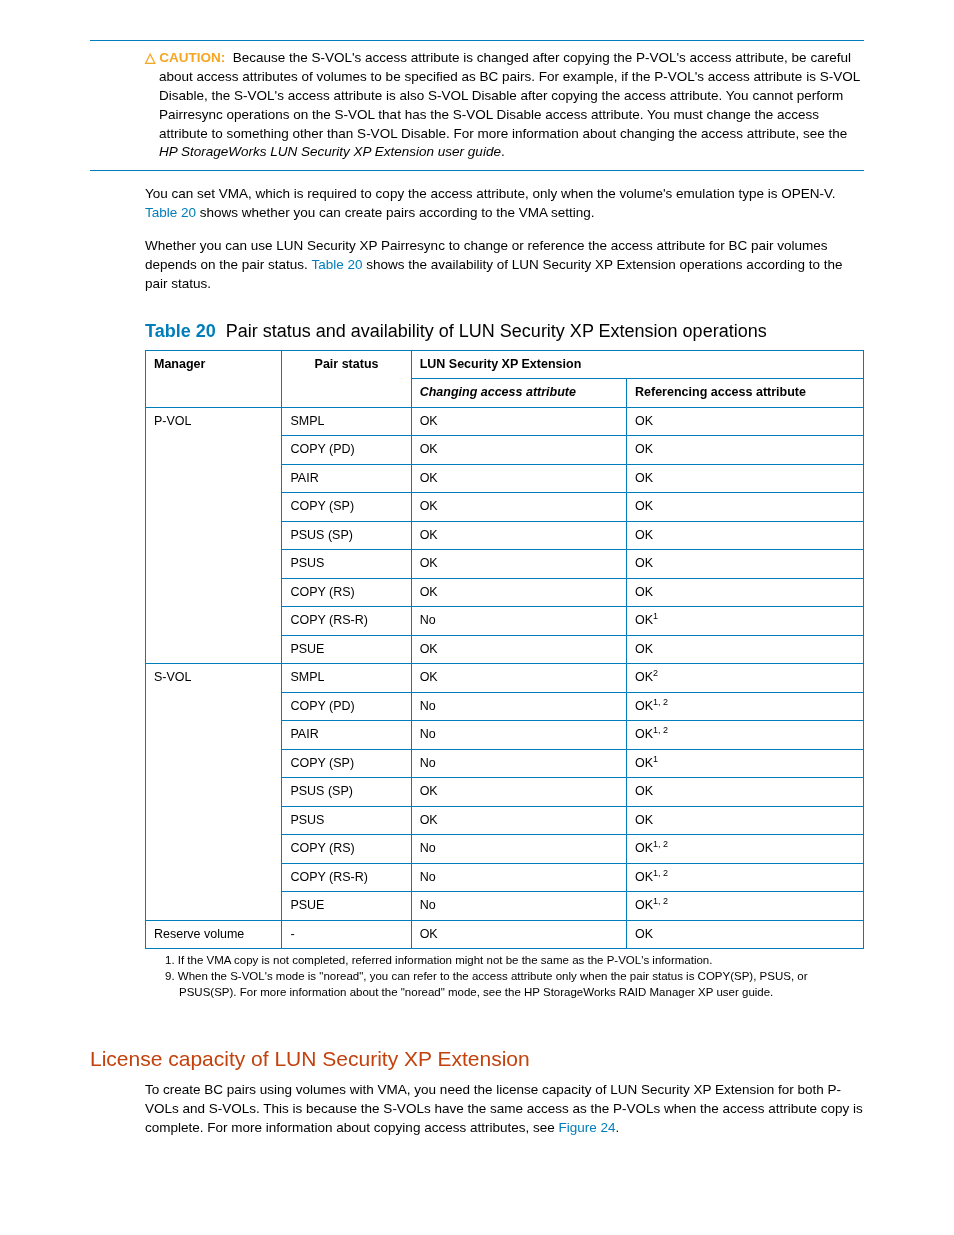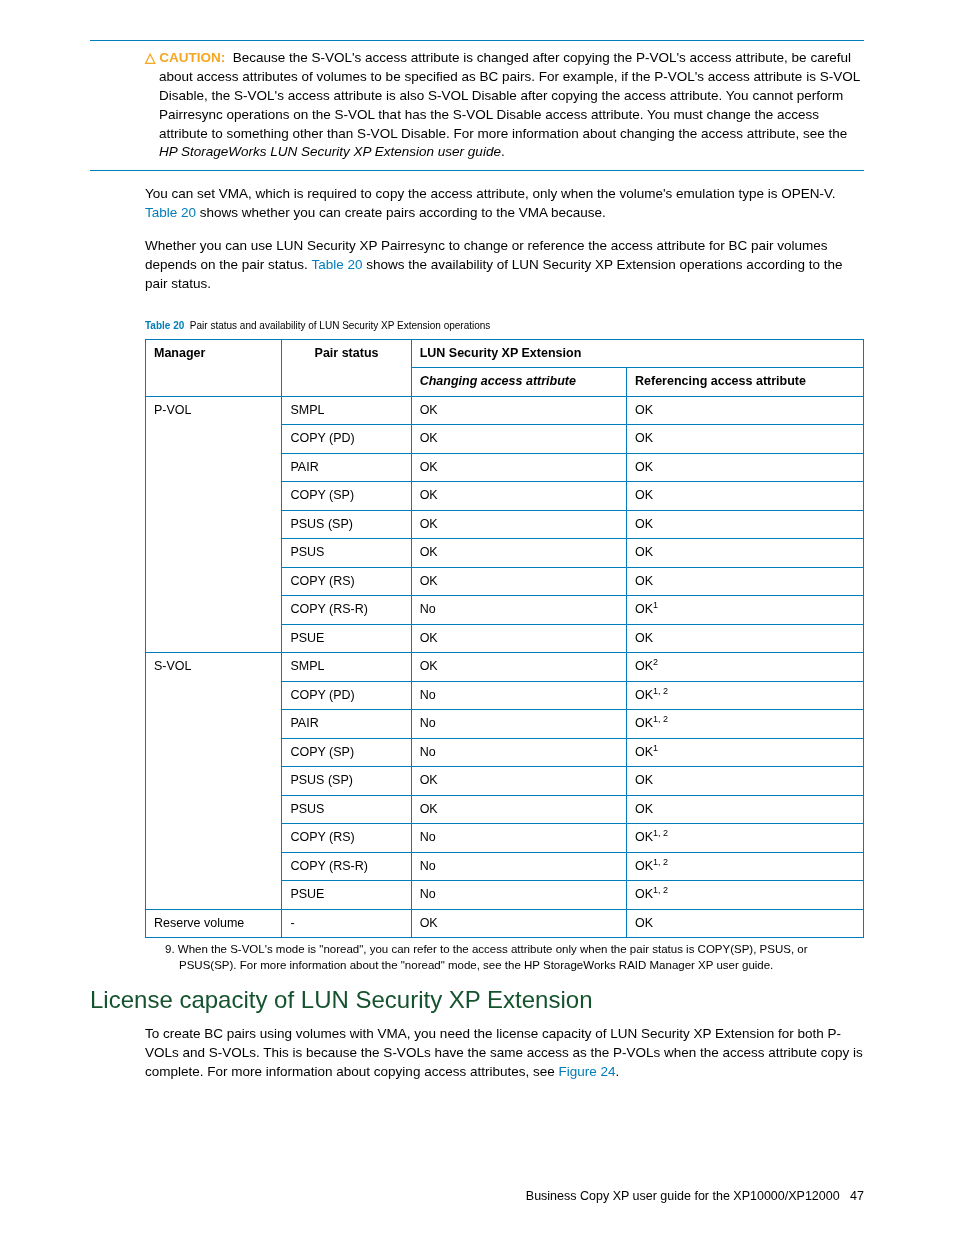--- a/index.html
+++ b/index.html
@@ -40,21 +40,21 @@
   .caution-text {
     color: #000;
   }
   .italic { font-style: italic; }
   .para {
     margin: 14px 0 14px 55px;
   }
   .link { color: #007dba; }
   .table-caption {
     margin: 25px 0 6px 55px;
-    font-size: 10px;
+    font-size: 18px;
   }
   .table-caption .tbl-label {
     color: #007dba;
     font-weight: bold;
   }
   table.data {
     border-collapse: collapse;
     width: 100%;
     margin: 0 0 4px 55px;
     box-sizing: border-box;
@@ -76,24 +76,24 @@
   .footnotes {
     margin: 4px 0 0 75px;
     font-size: 11.5px;
     line-height: 1.35;
   }
   .footnotes .fn {
     text-indent: -14px;
     padding-left: 14px;
   }
   h2.section {
-    color: #14532d;
+    color: #c2410c;
     font-weight: normal;
-    font-size: 24px;
-    margin: 10px 0 8px 0;
+    font-size: 21px;
+    margin: 44px 0 8px 0;
   }
   .footer {
     position: absolute;
     bottom: 30px;
     right: 90px;
     font-size: 12.5px;
   }
 </style>
 </head>
 <body>
@@ -105,21 +105,21 @@
   <div class="caution-block">
     <div class="first-line">
       <span class="caution-icon">△</span>
       <span class="caution-label">CAUTION:</span>&nbsp;&nbsp;<span class="caution-text">Because the S-VOL's access attribute is changed after copying the P-VOL's access attribute, be careful about access attributes of volumes to be specified as BC pairs. For example, if the P-VOL's access attribute is S-VOL Disable, the S-VOL's access attribute is also S-VOL Disable after copying the access attribute. You cannot perform Pairresync operations on the S-VOL that has the S-VOL Disable access attribute. You must change the access attribute to something other than S-VOL Disable. For more information about changing the access attribute, see the </span><span class="italic">HP StorageWorks LUN Security XP Extension user guide</span><span>.</span>
     </div>
   </div>
 
   <hr class="hr">
 
   <div class="para">
-    <span>You can set VMA, which is required to copy the access attribute, only when the volume's emulation type is OPEN-V. </span><span class="link">Table 20</span><span> shows whether you can create pairs according to the VMA because.</span>
+    <span>You can set VMA, which is required to copy the access attribute, only when the volume's emulation type is OPEN-V. </span><span class="link">Table 20</span><span> shows whether you can create pairs according to the VMA setting.</span>
   </div>
 
   <div class="para">
     <span>Whether you can use LUN Security XP Pairresync to change or reference the access attribute for BC pair volumes depends on the pair status. </span><span class="link">Table 20</span><span> shows the availability of LUN Security XP Extension operations according to the pair status.</span>
   </div>
 
   <div class="table-caption">
     <span class="tbl-label">Table 20</span>&nbsp;&nbsp;<span>Pair status and availability of LUN Security XP Extension operations</span>
   </div>
 
@@ -231,26 +231,24 @@
         <tr>
           <td rowspan="1">Reserve volume</td>
           <td>-</td>
           <td>OK</td>
           <td><span>OK</span></td>
         </tr>
       </tbody>
   </table>
 
   <div class="footnotes">
+    <div class="fn">1. If the VMA copy is not completed, referred information might not be the same as the P-VOL's information.</div>
     <div class="fn">9. When the S-VOL's mode is "noread", you can refer to the access attribute only when the pair status is COPY(SP), PSUS, or PSUS(SP). For more information about the "noread" mode, see the HP StorageWorks RAID Manager XP user guide.</div>
   </div>
 
   <h2 class="section">License capacity of LUN Security XP Extension</h2>
 
   <div class="para" style="margin-top:8px;">
     <span>To create BC pairs using volumes with VMA, you need the license capacity of LUN Security XP Extension for both P-VOLs and S-VOLs. This is because the S-VOLs have the same access as the P-VOLs when the access attribute copy is complete. For more information about copying access attributes, see </span><span class="link">Figure 24</span><span>.</span>
   </div>
 
-  <div class="footer">
-    <span>Business Copy XP user guide for the XP10000/XP12000</span>&nbsp;&nbsp;&nbsp;<span>47</span>
-  </div>
 
 </div>
 
 </body></html>

